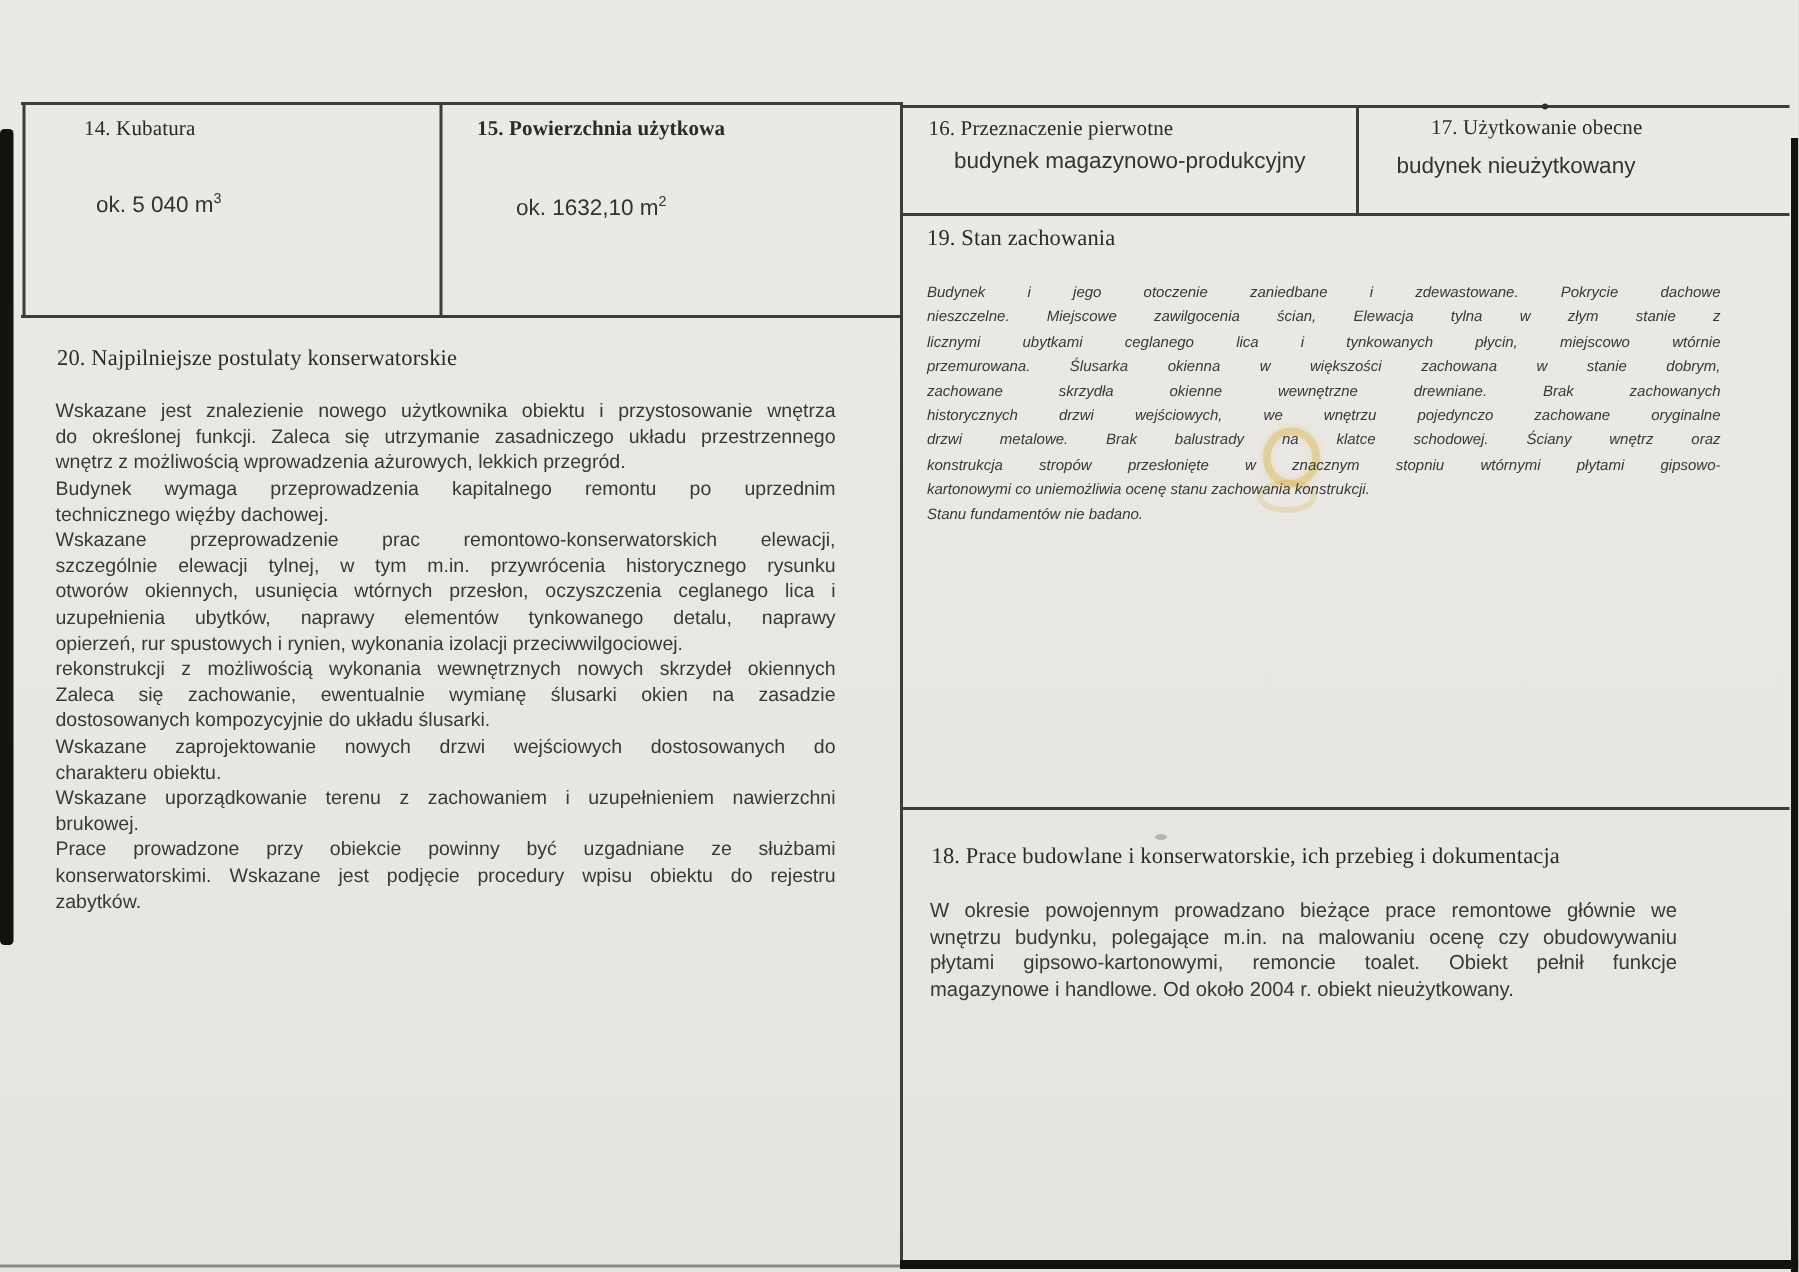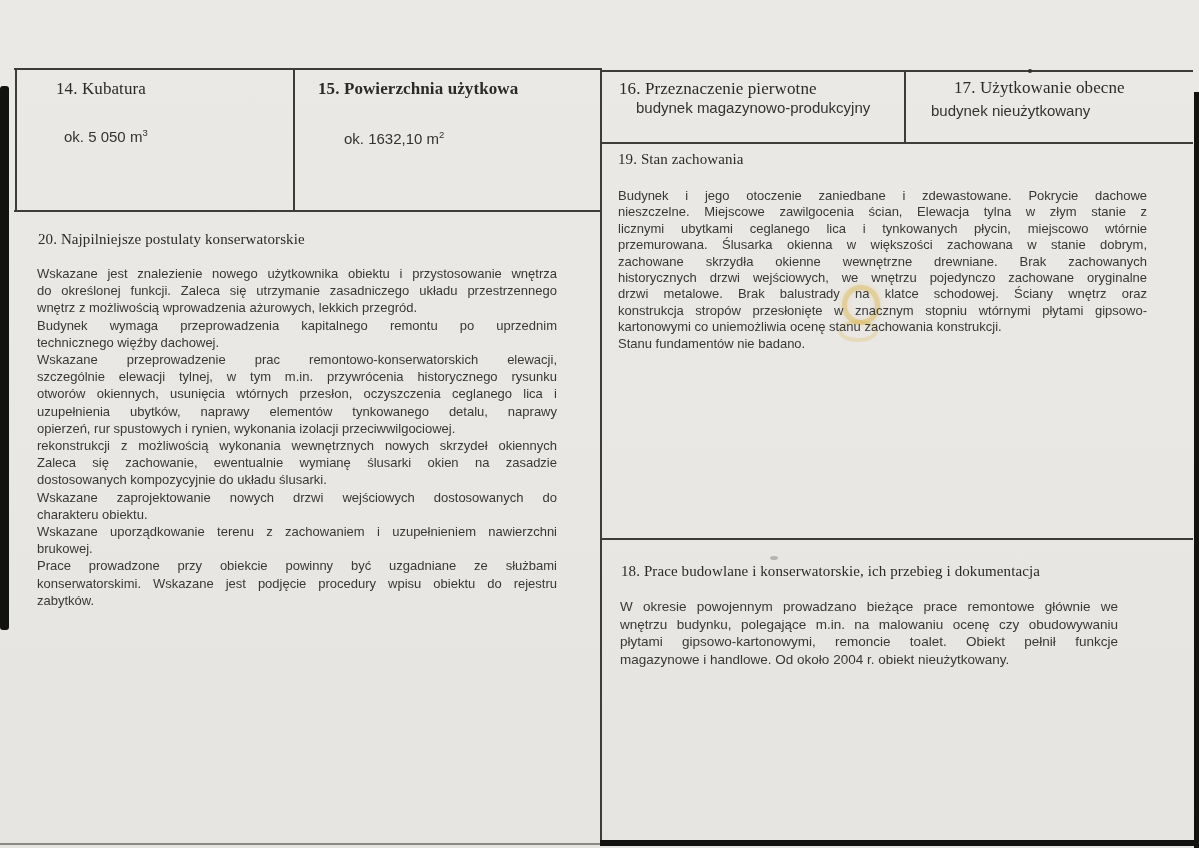--- a/index.html
+++ b/index.html
@@ -12,39 +12,39 @@
     color:#383838;
   }
   .rule{position:absolute;background:#3c3c38;}
   .rule.faint{background:#8a8984;}
   .edge{position:absolute;background:#121210;}
   .label{
     position:absolute;
     font-family:"Liberation Serif","DejaVu Serif",serif;
     font-size:15px;color:#2a2a28;white-space:nowrap;letter-spacing:.1px;
   }
-  .label.sm{font-size:17px;}
+  .label.sm{font-size:14px;}
   .value{
     position:absolute;font-size:15px;color:#333;white-space:nowrap;
   }
   .value sup{font-size:9.5px;vertical-align:super;}
   .body{
     position:absolute;color:#383838;
   }
   .body .line{
     text-align:justify;
     -moz-text-align-last:justify;
     text-align-last:justify;
   }
   .body .line.last{
     -moz-text-align-last:left;
     text-align-last:left;
   }
   .b20{width:520px;font-size:13px;line-height:17.2px;}
-  .b19{width:529px;font-size:13px;line-height:16.4px;}
+  .b19{width:529px;font-size:10px;line-height:16.4px;font-style:italic;}
   .b18{width:498px;font-size:13.5px;line-height:17.6px;}
   .dot{position:absolute;background:#2f2f2f;border-radius:50%;}
   .smudge{position:absolute;background:rgba(120,120,115,.45);border-radius:50%;}
   .stain{position:absolute;border-radius:50%;}
   .stain.s1{border:5px solid rgba(214,170,40,.40);box-shadow:0 0 5px rgba(214,170,40,.25), inset 0 0 5px rgba(214,170,40,.2);}
   .stain.s2{border:4px solid rgba(214,170,40,.22);}
 </style>
 </head>
 <body>
 
@@ -63,21 +63,21 @@
 
   <div class="edge" style="left:0px;top:86px;width:9px;height:544px;border-radius:3px;"></div>
   <div class="edge" style="left:1194px;top:92px;width:5px;height:756px;"></div>
   <div class="edge" style="left:600px;top:840px;width:599px;height:6px;"></div>
   <div class="dot" style="left:1028px;top:69px;width:4px;height:4px;"></div>
   <div class="smudge" style="left:770px;top:556px;width:8px;height:4px;"></div>
   <div class="stain s1" style="left:842px;top:285px;width:28px;height:30px;"></div>
   <div class="stain s2" style="left:838px;top:320px;width:32px;height:14px;"></div>
 
   <div class="label sm" style="left:56px;top:79px;">14. Kubatura</div>
-  <div class="value" style="left:64px;top:127px;font-size:15px;"><span>ok. 5 050 m</span><sup>3</sup></div>
+  <div class="value" style="left:64px;top:127px;font-size:15px;"><span>ok. 5 040 m</span><sup>3</sup></div>
 
   <div class="label sm" style="left:318px;top:79px;font-weight:bold;">15. Powierzchnia użytkowa</div>
   <div class="value" style="left:344px;top:129px;font-size:15px;"><span>ok. 1632,10  m</span><sup>2</sup></div>
 
   <div class="label sm" style="left:619px;top:79px;">16. Przeznaczenie pierwotne</div>
   <div class="value" style="left:636px;top:99px;">budynek magazynowo-produkcyjny</div>
 
   <div class="label sm" style="left:919px;top:78px;margin-left:35px;">17. Użytkowanie obecne</div>
   <div class="value" style="left:931px;top:102px;">budynek nieużytkowany</div>
 

